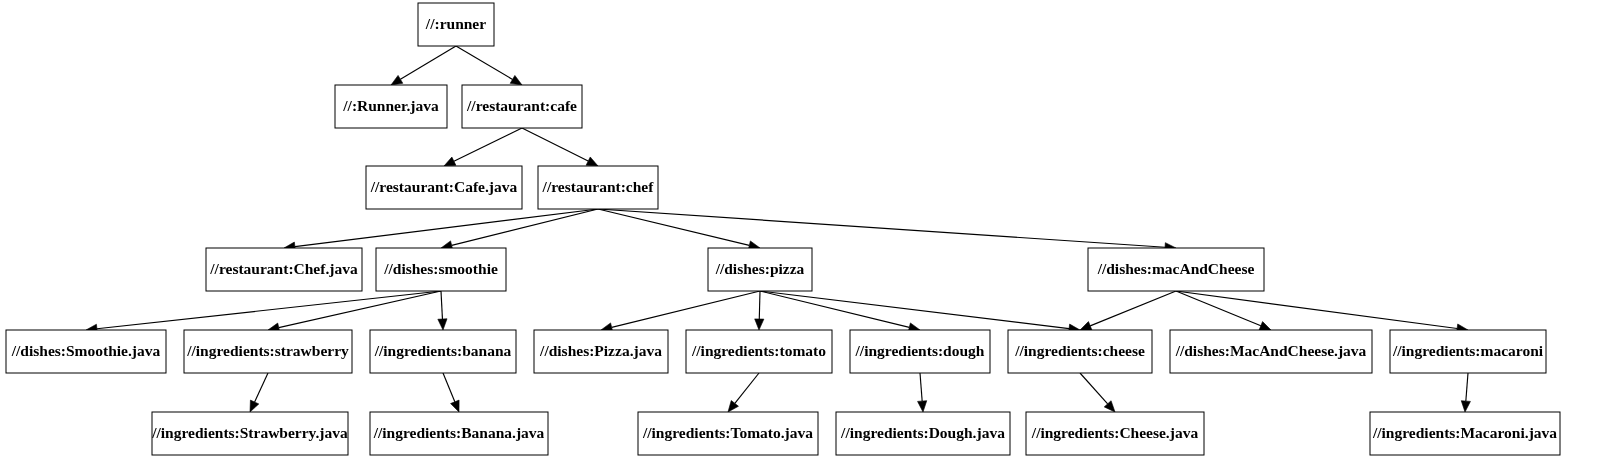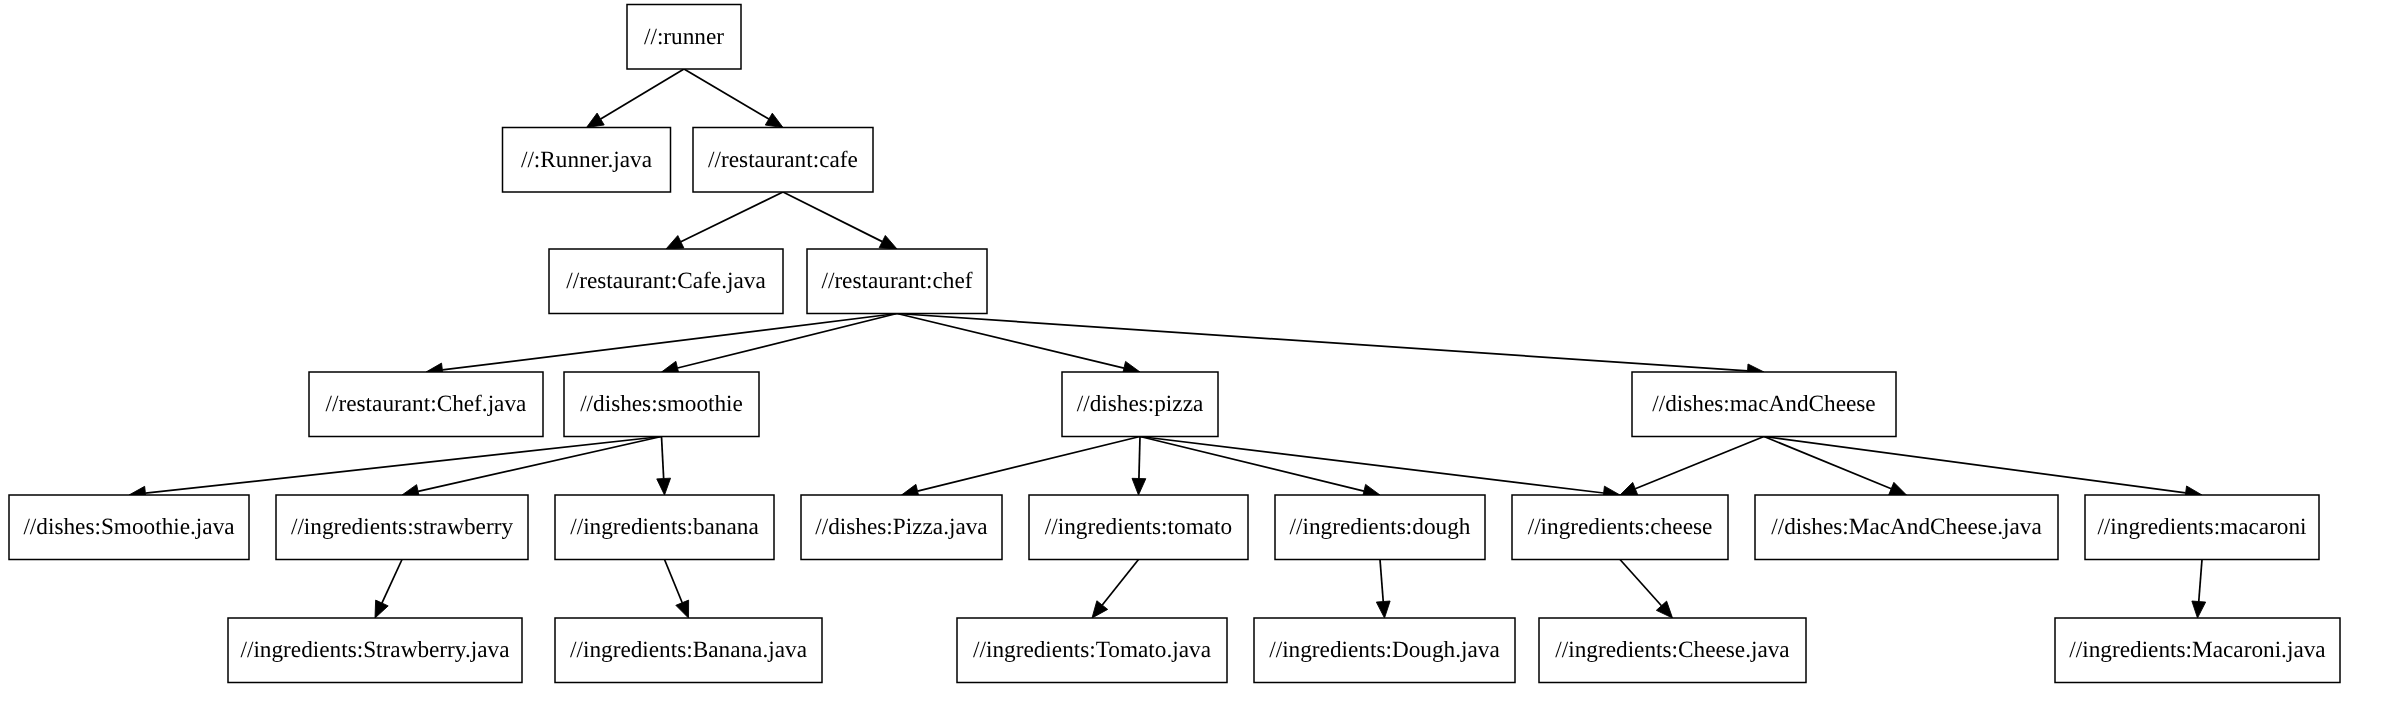--- a/index.html
+++ b/index.html
@@ -7,20 +7,21 @@
     padding: 0;
     background: #ffffff;
   }
   #graph-root {
     position: relative;
     width: 1600px;
     height: 468px;
     background: #ffffff;
     font-family: "Liberation Serif", "DejaVu Serif", serif;
     overflow: hidden;
+    font-weight: bold;
   }
   svg#graph-canvas {
     position: absolute;
     left: 0; top: 0;
     width: 1600px;
     height: 468px;
     display: block;
   }
   .node-box {
     fill: #ffffff;

